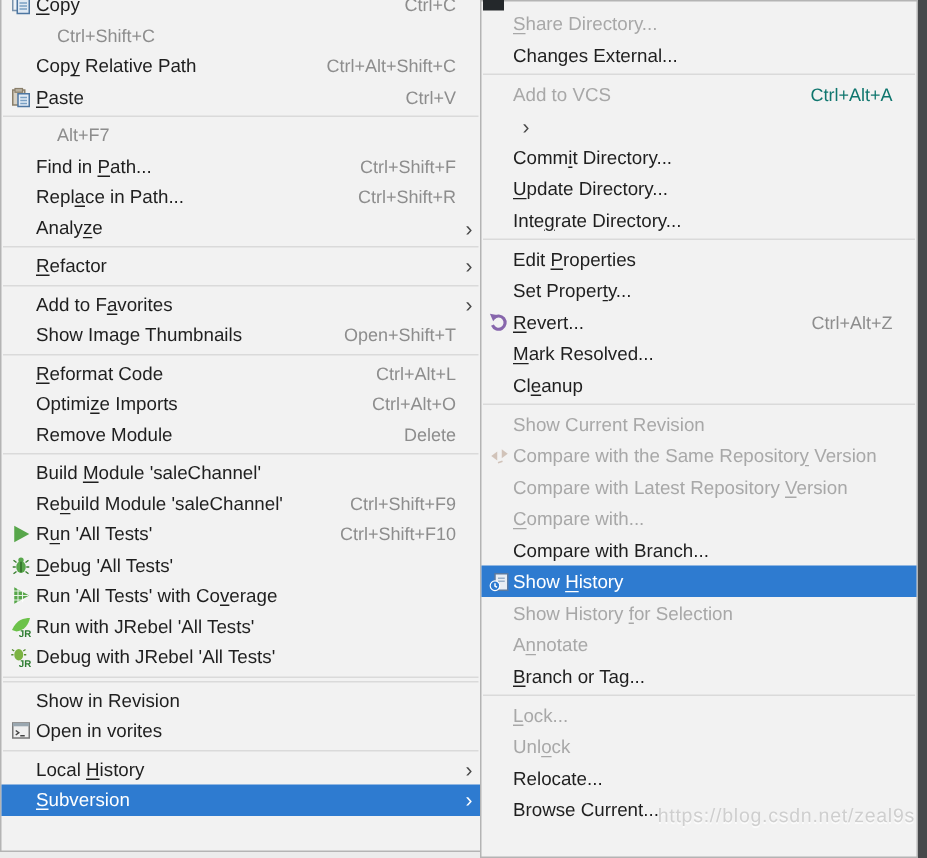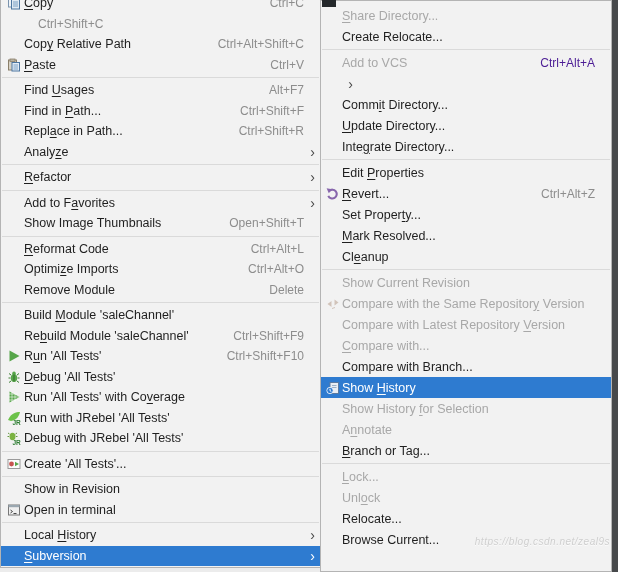--- a/index.html
+++ b/index.html
@@ -17,33 +17,32 @@
   #right-menu{left:320px;top:0;width:292px;height:572px;padding-top:4px;z-index:10;}
   .row{display:flex;align-items:center;padding:0 5px 0 2px;cursor:default;}
   #left-menu .row{height:20.5px;}
   #right-menu .row{height:21px;}
   .gutter{width:21px;min-width:21px;display:flex;justify-content:center;align-items:center;}
   #right-menu .gutter{width:19px;min-width:19px;}
   .label{flex:1;font-size:12.5px;color:#1f1f1f;white-space:nowrap;overflow:hidden;}
   .shortcut{font-size:12px;color:#8d8d8d;margin-left:14px;white-space:nowrap;}
   .arrow{width:11px;text-align:right;color:#4a4a4a;font-size:14px;line-height:10px;}
   .row.disabled .label{color:#a8a8a8;}
-  .row.disabled .shortcut{color:#4c1d95;}
+  .row.disabled .shortcut{color:#0f766e;}
   .row.selected{background:#2e7bd0;}
   .row.selected .label,.row.selected .arrow{color:#ffffff;}
   .sep{height:1px;background:#dadada;margin:2px 1px;}
   u{text-underline-offset:2px;}
   #top-dark-fragment{position:absolute;left:322px;top:0;width:14px;height:7px;background:#24282b;z-index:20;}
   #right-dark-strip{position:absolute;left:612px;top:0;width:6px;height:572px;background:#47494b;z-index:5;}
   #watermark{
     position:absolute;right:8px;top:536px;z-index:30;
-    font-size:10px;color:#c9c9c9;opacity:.85;letter-spacing:.5px;
+    font-size:13px;color:#c9c9c9;opacity:.85;letter-spacing:.5px;
     text-shadow:0 1px 0 rgba(255,255,255,.8);
     pointer-events:none;
-    font-style:italic;
   }
 </style>
 </head>
 <body>
 
 <div id="stage">
   <div class="menu" id="left-menu">
       <div class="row">
         <span class="gutter">
           <svg width="14" height="14" viewBox="0 0 14 14">
@@ -76,21 +75,20 @@
             <path d="M6.5 7h4.5M6.5 9h4.5M6.5 11h4.5" stroke="#7aa0c4"></path>
           </svg>
         </span>
         <span class="label"><u>P</u>aste</span>
         <span class="shortcut">Ctrl+V</span>
         <span class="arrow"></span>
       </div>
       <div class="sep"></div>
       <div class="row">
         <span class="gutter"></span>
-        <span class="label">Find <u>U</u>sages</span>
         <span class="shortcut">Alt+F7</span>
         <span class="arrow"></span>
       </div>
       <div class="row">
         <span class="gutter"></span>
         <span class="label">Find in <u>P</u>ath...</span>
         <span class="shortcut">Ctrl+Shift+F</span>
         <span class="arrow"></span>
       </div>
       <div class="row">
@@ -200,47 +198,36 @@
           <svg width="14" height="14" viewBox="0 0 14 14">
             <path d="M2.5 3L1 2M8.5 3L10 2M2 5.5H0.5M9 5.5h1.5" stroke="#558b2f" stroke-width="0.9"></path>
             <ellipse cx="5.5" cy="5.5" rx="3" ry="3.8" fill="#7cb342"></ellipse>
             <text x="5.5" y="13.5" font-size="6.5" font-weight="bold" fill="#2e7d32" font-family="sans-serif">JR</text>
           </svg>
         </span>
         <span class="label">Debug with JRebel 'All Tests'</span>
         <span class="arrow"></span>
       </div>
       <div class="sep"></div>
-      <div class="row">
-        <span class="gutter">
-          <svg width="14" height="14" viewBox="0 0 14 14">
-            <rect x="1" y="2.5" width="12" height="9" fill="#fcfcfc" stroke="#9a9a9a"></rect>
-            <circle cx="4.5" cy="7" r="2.4" fill="#c75450"></circle>
-            <polygon points="8,4.8 12,7 8,9.2" fill="#57a64a"></polygon>
-          </svg>
-        </span>
-        <span class="label">Create 'All Tests'...</span>
-        <span class="arrow"></span>
-      </div>
       <div class="sep"></div>
       <div class="row">
         <span class="gutter"></span>
         <span class="label">Show in Revision</span>
         <span class="arrow"></span>
       </div>
       <div class="row">
         <span class="gutter">
           <svg width="14" height="14" viewBox="0 0 14 14">
             <rect x="1.5" y="2" width="11" height="10" fill="#efefef" stroke="#777"></rect>
             <rect x="1.5" y="2" width="11" height="2.2" fill="#9aa7b0"></rect>
             <path d="M3.5 7l2 1.5-2 1.5" stroke="#444" fill="none"></path>
             <path d="M6.5 10.5h3" stroke="#444"></path>
           </svg>
         </span>
-        <span class="label">Open in terminal</span>
+        <span class="label">Open in vorites</span>
         <span class="arrow"></span>
       </div>
       <div class="sep"></div>
       <div class="row">
         <span class="gutter"></span>
         <span class="label">Local <u>H</u>istory</span>
         <span class="arrow">›</span>
       </div>
       <div class="row selected">
         <span class="gutter"></span>
@@ -249,21 +236,21 @@
       </div>
     </div>
   <div class="menu" id="right-menu">
       <div class="row disabled">
         <span class="gutter"></span>
         <span class="label"><u>S</u>hare Directory...</span>
         <span class="arrow"></span>
       </div>
       <div class="row">
         <span class="gutter"></span>
-        <span class="label">Create Relocate...</span>
+        <span class="label">Changes External...</span>
         <span class="arrow"></span>
       </div>
       <div class="sep"></div>
       <div class="row disabled">
         <span class="gutter"></span>
         <span class="label">Add to VCS</span>
         <span class="shortcut">Ctrl+Alt+A</span>
         <span class="arrow"></span>
       </div>
       <div class="row">
@@ -285,33 +272,33 @@
         <span class="label">Inte<u>g</u>rate Directory...</span>
         <span class="arrow"></span>
       </div>
       <div class="sep"></div>
       <div class="row">
         <span class="gutter"></span>
         <span class="label">Edit <u>P</u>roperties</span>
         <span class="arrow"></span>
       </div>
       <div class="row">
+        <span class="gutter"></span>
+        <span class="label">Set Proper<u>t</u>y...</span>
+        <span class="arrow"></span>
+      </div>
+      <div class="row">
         <span class="gutter">
           <svg width="14" height="14" viewBox="0 0 14 14">
             <path d="M3.2 4A4.4 4.4 0 1 1 2.3 8.8" fill="none" stroke="#8766ac" stroke-width="2.1"></path>
             <polygon points="0.6,1.2 6,2.2 2.8,6.2" fill="#8766ac"></polygon>
           </svg>
         </span>
         <span class="label"><u>R</u>evert...</span>
         <span class="shortcut">Ctrl+Alt+Z</span>
-        <span class="arrow"></span>
-      </div>
-      <div class="row">
-        <span class="gutter"></span>
-        <span class="label">Set Proper<u>t</u>y...</span>
         <span class="arrow"></span>
       </div>
       <div class="row">
         <span class="gutter"></span>
         <span class="label"><u>M</u>ark Resolved...</span>
         <span class="arrow"></span>
       </div>
       <div class="row">
         <span class="gutter"></span>
         <span class="label">Cl<u>e</u>anup</span>

